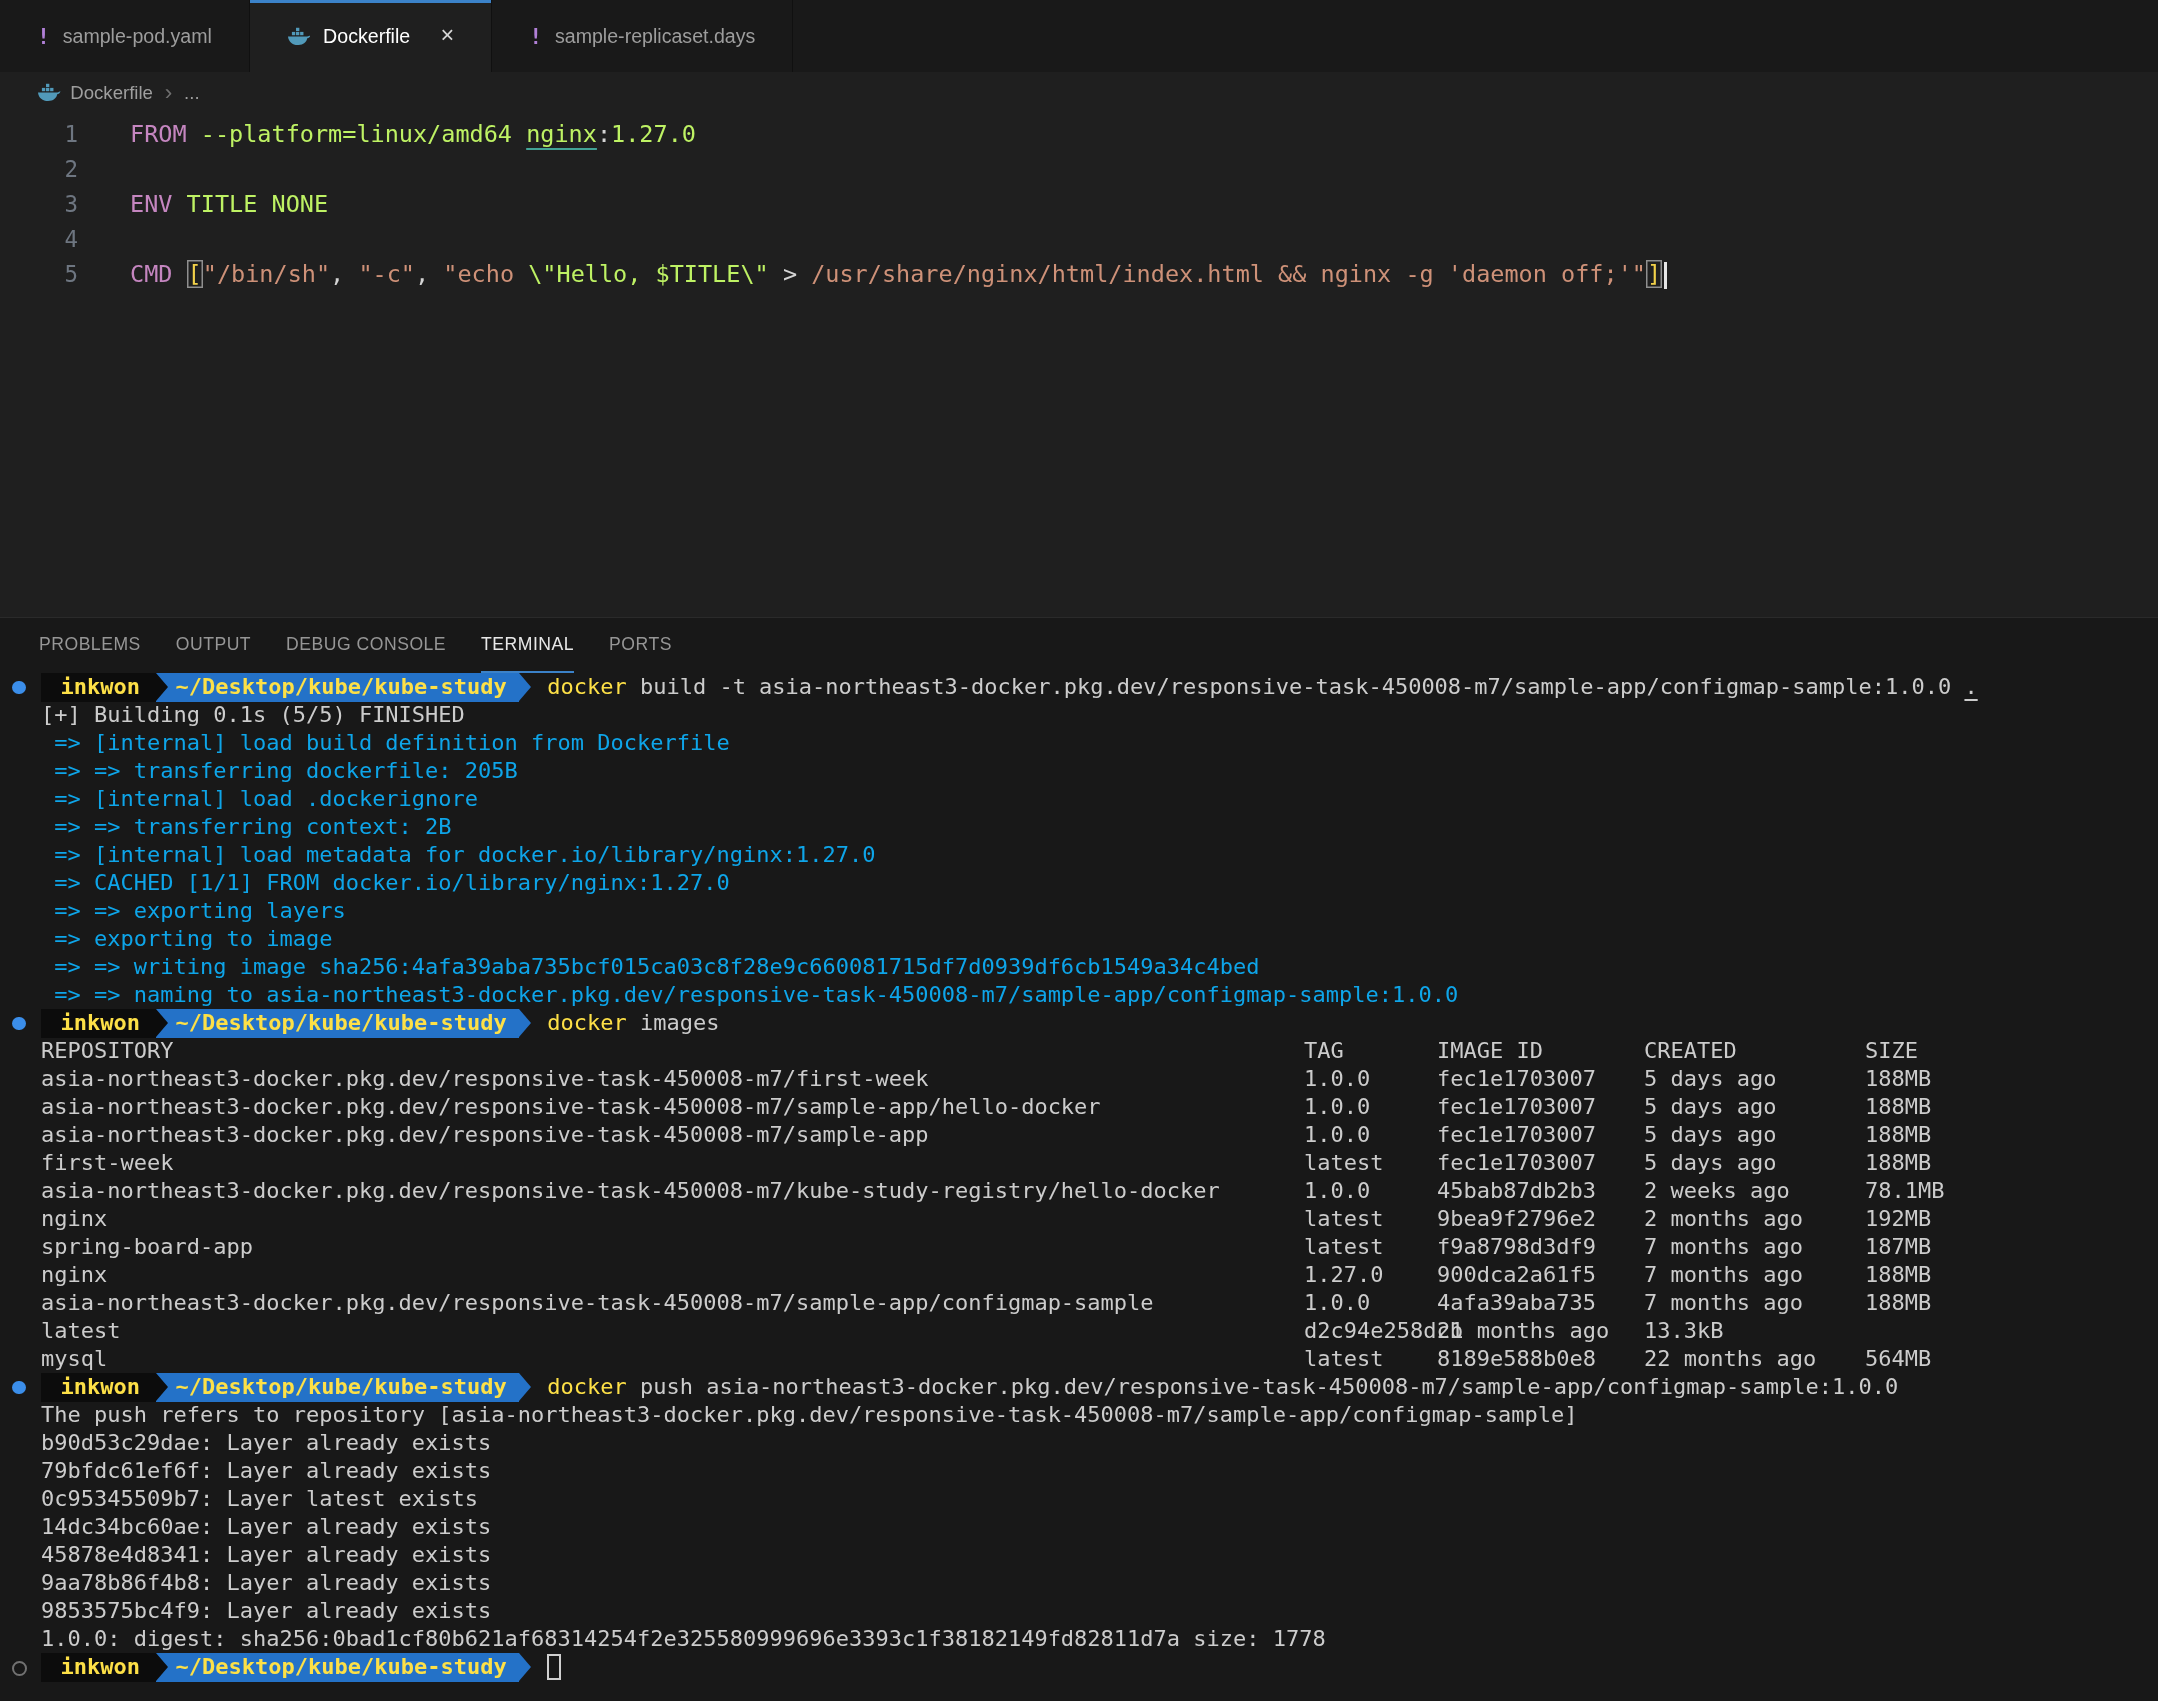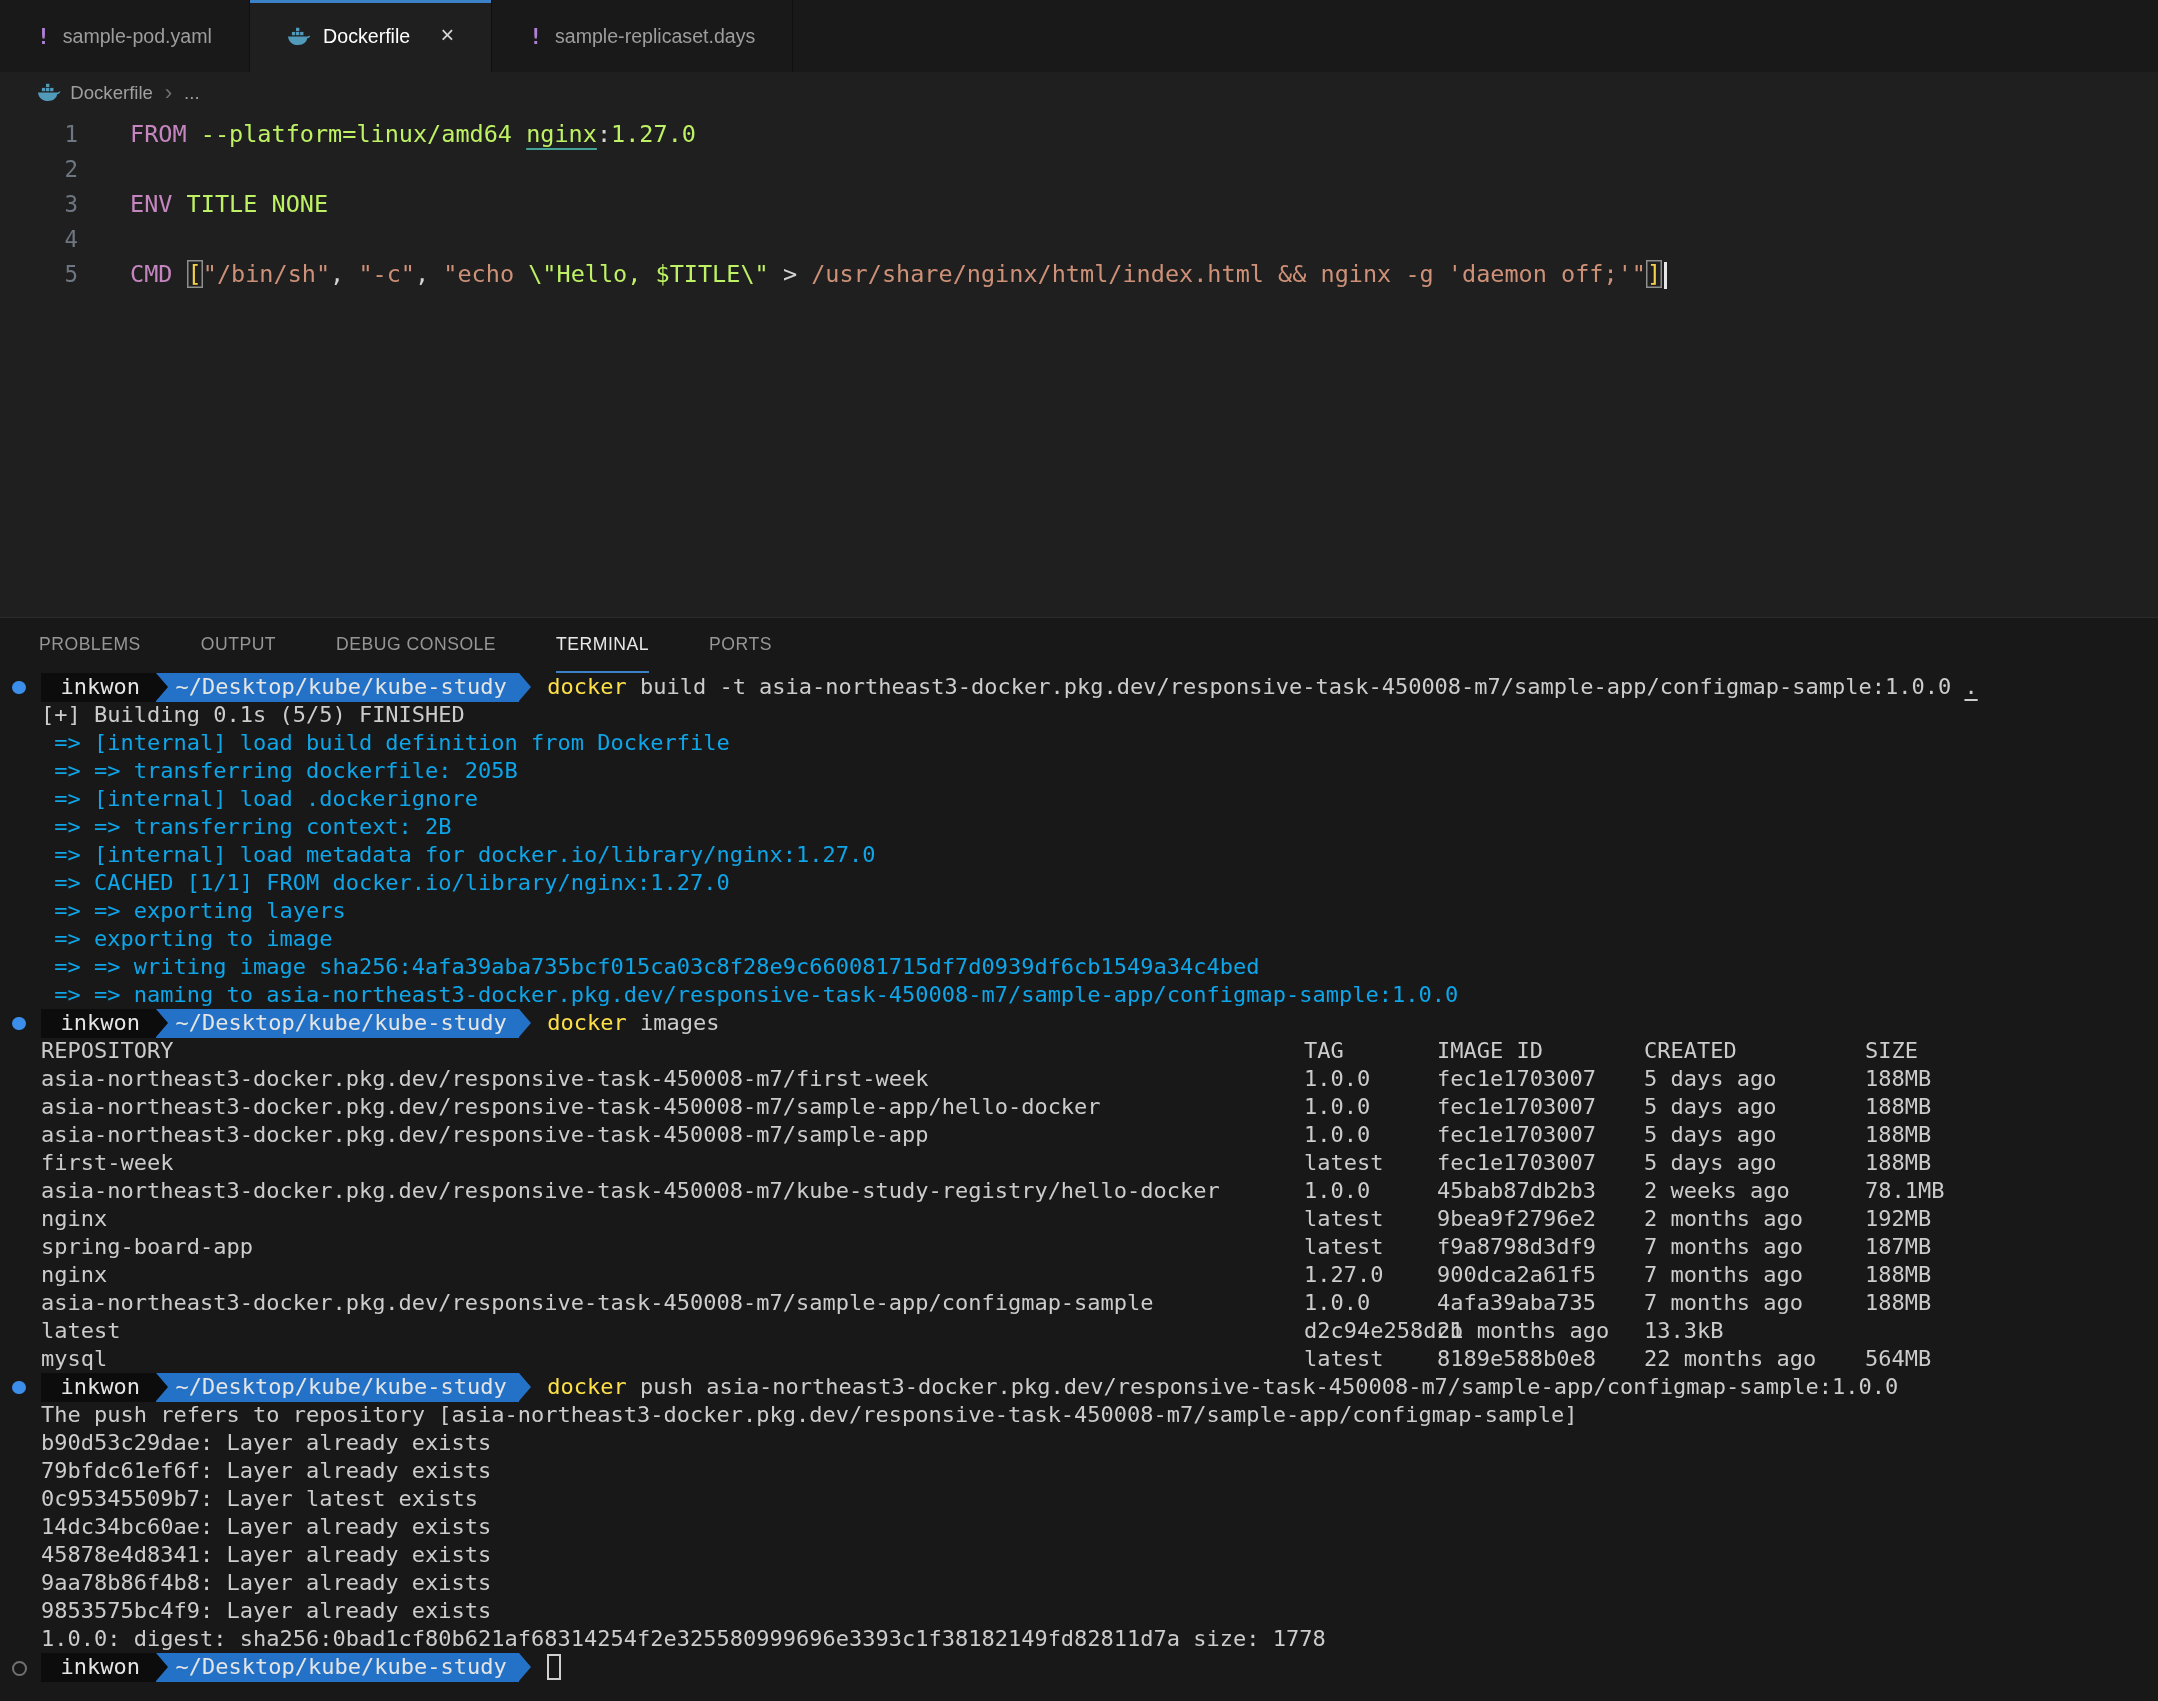--- a/index.html
+++ b/index.html
@@ -28,31 +28,31 @@
   .tk-kw{color:#C586C0}
   .tk-lb{color:#bef264}
   .tk-str{color:#CE9178}
   .tk-fg{color:#d4d4d4}
   .tk-br{color:#f2d149;box-shadow:inset 0 0 0 1.5px #8f8f8f;padding:0 1px}
   .tk-link{text-decoration:underline;text-decoration-color:#42a396;text-underline-offset:5.9px;text-decoration-thickness:1.5px}
   .caret{display:inline-block;width:2.9px;height:27.4px;background:#e6e6e6;vertical-align:middle;margin-left:2px}
 
   
   .panel{position:absolute;top:617px;left:0;right:0;bottom:0;background:#181818;border-top:1px solid #2a2a2a}
-  .ptabs{height:55px;display:flex;align-items:stretch;padding-left:39px;gap:60px;
+  .ptabs{height:55px;display:flex;align-items:stretch;padding-left:39px;gap:35px;
          font:17.6px "Liberation Sans",sans-serif;letter-spacing:0.5px;color:#969696}
   .ptab{display:flex;align-items:center;border-bottom:2.5px solid transparent;cursor:pointer}
   .ptab.active{color:#e8e8e8;border-bottom-color:#3b82c9}
 
   .term{font:22px/28px "DejaVu Sans Mono",monospace;color:#cccccc;padding-left:41px}
   .trow{height:28px;position:relative;white-space:pre}
   .trow.prompt{display:flex;align-items:center}
   .bullet{position:absolute;left:-29px;top:7.8px;width:13.7px;height:13.7px;border-radius:50%;background:#3b8eea}
   .bullet.empty{background:transparent;border:2px solid #717171;width:10.8px;height:10.8px}
-  .seg{display:inline-flex;align-items:center;height:29px;font-weight:400;color:#e5e5e5}
+  .seg{display:inline-flex;align-items:center;height:29px;font-weight:700;color:#fde047}
   .seg.user{background:#0c0c0c;padding:0 15.7px 0 19.6px}
   .triwrap{display:inline-block;height:29px;background:#2472c8;flex:none}
   .tri{display:block;width:0;height:0;border-top:14.7px solid transparent;border-bottom:14.7px solid transparent;border-left:12.7px solid #0c0c0c}
   .seg.cwd{background:#2472c8;padding:0 11.8px 0 7.8px}
   .tri2{display:inline-block;flex:none;width:0;height:0;border-top:14.7px solid transparent;border-bottom:14.7px solid transparent;border-left:12.7px solid #2472c8}
   .cmd{margin-left:16.7px;white-space:pre}
   .t-green{color:#fde047}
   .t-blue{color:#0ea5e9}
   .t-fg{color:#cccccc}
   .t-u{text-decoration:underline;text-underline-offset:4.9px}

